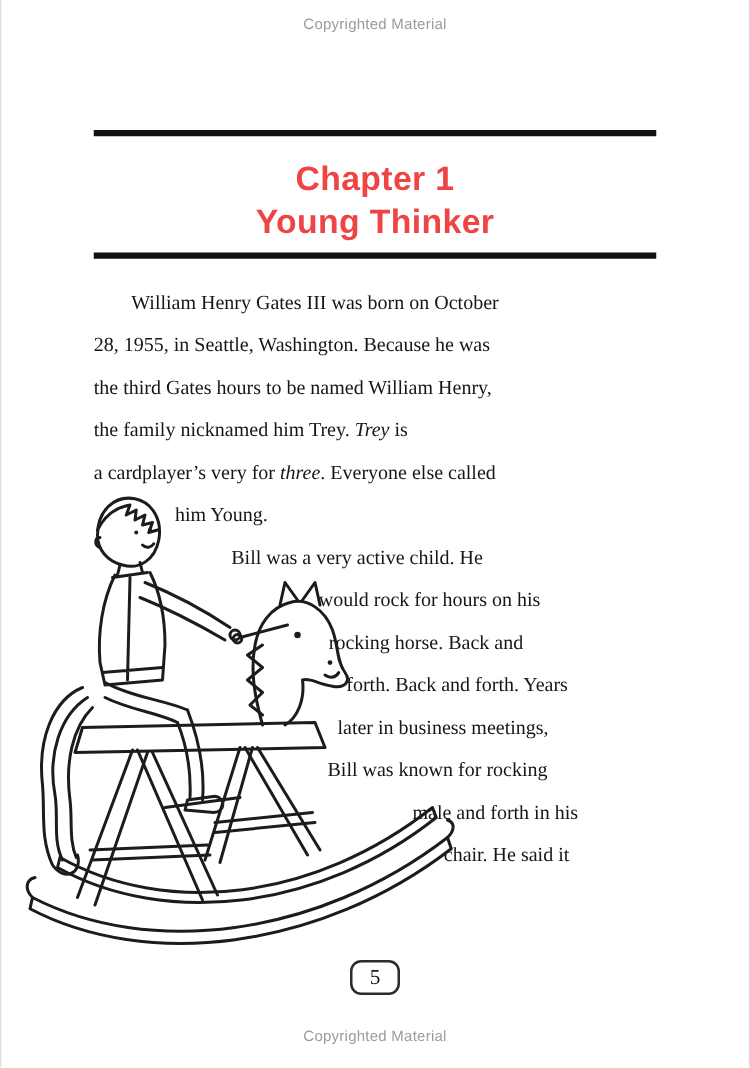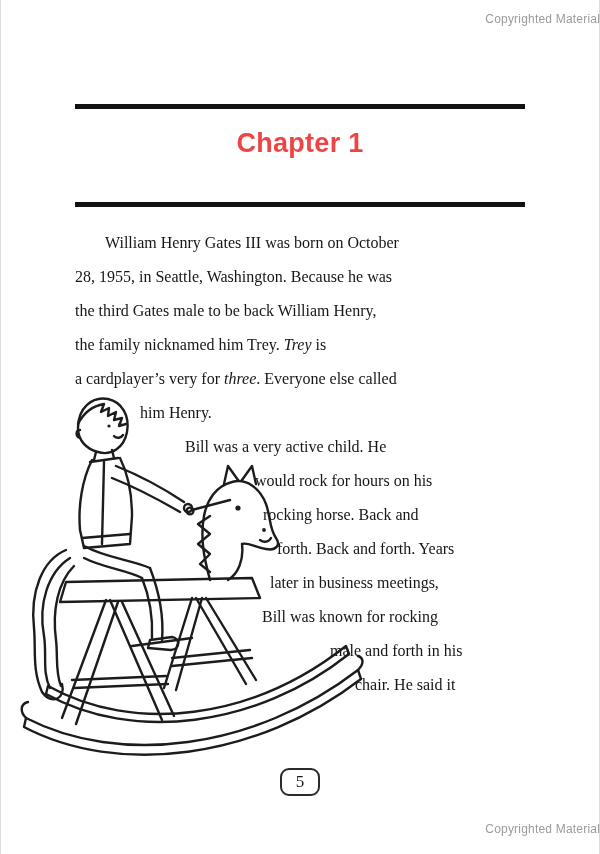--- a/index.html
+++ b/index.html
@@ -9,21 +9,21 @@
     background:#ffffff;
     overflow:hidden;
     font-family:"Liberation Serif", serif;
     color:#171717;
   }
   .edge{position:absolute;top:0;bottom:0;width:1px;background:#dcdcdc;}
   .edge.left{left:0;}
   .edge.right{right:0;}
 
   .notice{
-    position:absolute;left:0;width:600px;text-align:right;
+    position:absolute;left:0;width:600px;text-align:center;
     font-family:"Liberation Sans", sans-serif;
     font-size:12px;color:#9b9b9b;letter-spacing:.2px;
   }
   .notice.top{top:12px;}
   .notice.bottom{top:822px;}
 
   .rule{
     position:absolute;left:75px;width:450px;height:5px;background:#121212;
   }
   .rule.one{top:104px;}
@@ -76,31 +76,32 @@
 <div class="page">
   <div class="edge left"></div>
   <div class="edge right"></div>
 
   <div class="notice top">Copyrighted Material</div>
 
   <div class="rule one"></div>
 
   <div class="chapter">
     <div>Chapter 1</div>
+    <div>Young Thinker</div>
   </div>
 
   <div class="rule two"></div>
 
   <div class="body-text">
       <div class="body-line"><span>William Henry Gates III was born on October</span></div>
       <div class="body-line"><span>28, 1955, in Seattle, Washington. Because he was</span></div>
-      <div class="body-line"><span>the third Gates male to be back William Henry,</span></div>
+      <div class="body-line"><span>the third Gates hours to be named William Henry,</span></div>
       <div class="body-line"><span>the family nicknamed him Trey. </span><em>Trey</em><span> is</span></div>
       <div class="body-line"><span>a cardplayer’s very for </span><em>three</em><span>. Everyone else called</span></div>
-      <div class="body-line"><span>him Henry.</span></div>
+      <div class="body-line"><span>him Young.</span></div>
       <div class="body-line"><span>Bill was a very active child. He</span></div>
       <div class="body-line"><span>would rock for hours on his</span></div>
       <div class="body-line"><span>rocking horse. Back and</span></div>
       <div class="body-line"><span>forth. Back and forth. Years</span></div>
       <div class="body-line"><span>later in business meetings,</span></div>
       <div class="body-line"><span>Bill was known for rocking</span></div>
       <div class="body-line"><span>male and forth in his</span></div>
       <div class="body-line"><span>chair. He said it</span></div>
     </div>
 

